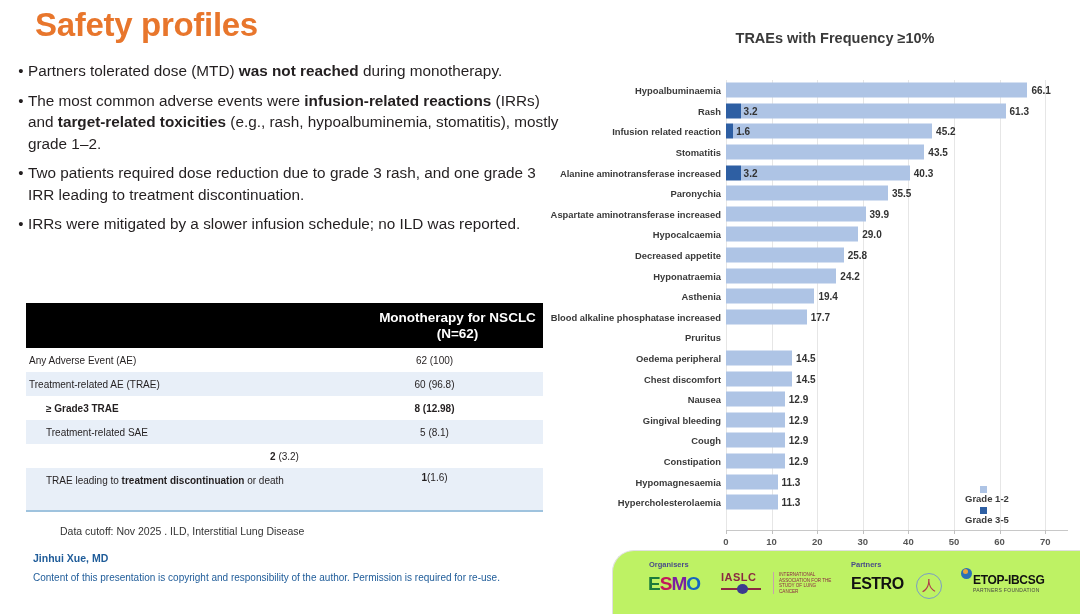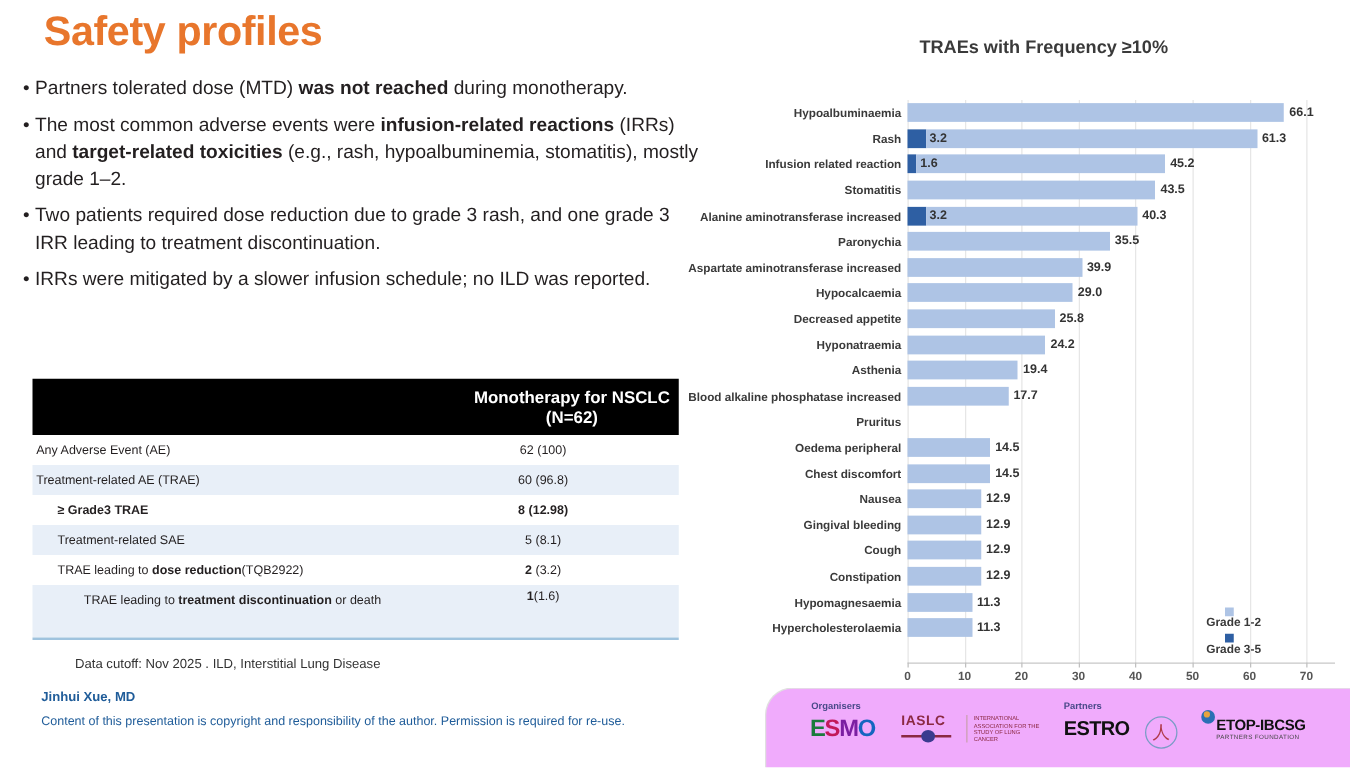--- a/index.html
+++ b/index.html
@@ -41,21 +41,21 @@
     flex: 1; text-align: center; font-weight: bold; font-size: 13.5px;
     line-height: 16px;
   }
   .trow { display: flex; align-items: center; font-size: 10px; min-height: 24px; }
   .trow .c1 { flex: 0 0 300px; padding-left: 3px; }
   .trow .c2 { flex: 1; text-align: center; }
   .trow.alt { background: #E8EFF8; }
   .trow.indent .c1 { padding-left: 20px; }
   .trow.bold .c1, .trow.bold .c2 { font-weight: bold; }
   .trow.tall { min-height: 42px; align-items: flex-start; padding-top: 3px; }
-  .trow.tall .c1 { line-height: 19px; text-align: center; }
+  .trow.tall .c1 { line-height: 19px; }
   .trow.tall .c2 { padding-top: 1px; }
   .trow b { font-weight: bold; }
   .tbl-bottom { border-bottom: 2px solid #9FC3DE; }
 
   .cutoff {
     position: absolute; left: 60px; top: 525px;
     font-size: 10.5px; color: #333;
   }
   .author {
     position: absolute; left: 33px; top: 552px;
@@ -106,21 +106,21 @@
 
   .legend { position: absolute; left: 965px; top: 486px; }
   .leg-row { display: flex; align-items: center; margin-bottom: 3px; flex-direction: column; }
   .leg-sw { width: 7px; height: 7px; margin-right: 6px; }
   .leg-txt { font-size: 9.5px; color: #3a3a3a; font-weight: bold; }
 
   
   .footer {
     position: absolute; left: 612px; top: 550px; width: 468px; height: 64px;
     border-top: 1px solid #e0e0e0; border-left: 1px solid #e0e0e0;
-    border-top-left-radius: 22px; background: #f0abfc;
+    border-top-left-radius: 22px; background: #bef264;
   }
   .foot-cap { position: absolute; font-size: 7.5px; font-weight: bold; color: #4a4a8a; }
   .foot-org { left: 36px; top: 9px; }
   .foot-part { left: 238px; top: 9px; }
 
   .esmo { position: absolute; left: 35px; top: 22px; font-size: 19px; font-weight: bold; letter-spacing: -1px; }
   .esmo span:nth-child(1){color:#1a7a3c;} .esmo span:nth-child(2){color:#c2185b;}
   .esmo span:nth-child(3){color:#7b1fa2;} .esmo span:nth-child(4){color:#1565c0;}
 
   .iaslc { position: absolute; left: 108px; top: 20px; }
@@ -195,21 +195,20 @@
           </div>
           <div class="trow indent bold">
             <div class="c1"><b>≥ Grade3 TRAE</b></div>
             <div class="c2">8 (12.98)</div>
           </div>
           <div class="trow alt indent">
             <div class="c1"><span>Treatment-related SAE</span></div>
             <div class="c2">5 (8.1)</div>
           </div>
           <div class="trow indent">
-            <div class="c1"><span>TRAE leading to </span><b>dose reduction</b><span>(TQB2922)</span></div>
             <div class="c2"><b>2</b><span> (3.2)</span></div>
           </div>
           <div class="trow alt indent tall">
             <div class="c1"><span>TRAE leading to </span><b>treatment discontinuation</b><span> or death</span></div>
             <div class="c2"><b>1</b><span>(1.6)</span></div>
           </div>
         </div>
       <div class="tbl-bottom"></div>
     </div>
 

